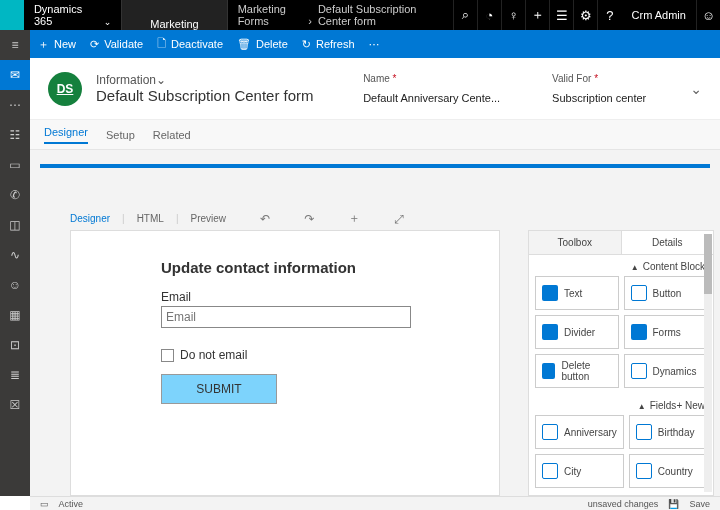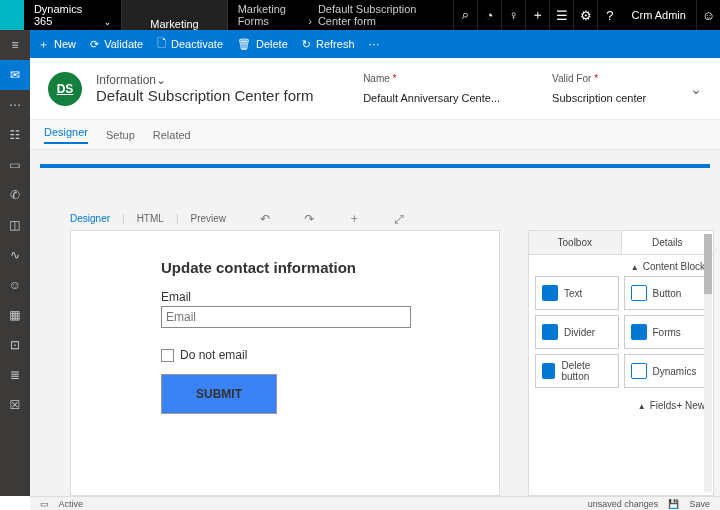--- a/index.html
+++ b/index.html
@@ -48,21 +48,21 @@
 .editortabs .et.sel { color: #0078d4; }
 .editortabs .sep { color: #ccc; }
 .editortabs .eico { margin-left: 22px; color: #777; font-size: 12px; }
 
 .canvas { position: absolute; left: 40px; top: 80px; right: 220px; bottom: 0; background: #fff; border: 1px solid #ddd; padding: 28px 90px 20px 90px; }
 .canvas h2 { font-size: 15px; font-weight: 700; color: #333; margin-bottom: 14px; }
 .canvas .flabel { font-size: 12px; color: #333; margin-bottom: 2px; }
 .canvas input[type=text] { width: 250px; height: 22px; border: 1px solid #888; font-size: 12px; padding: 0 4px; }
 .canvas .chkrow { margin-top: 20px; display: flex; align-items: center; gap: 6px; font-size: 12px; color: #333; }
 .canvas .chkrow .chk { width: 13px; height: 13px; border: 1px solid #888; }
-.canvas .submit { margin-top: 12px; width: 116px; height: 40px; background: #3b82f6; border: 1px solid #999; font-size: 12px; font-weight: 700; color: #333; display: flex; align-items: center; justify-content: center; }
+.canvas .submit { margin-top: 12px; width: 116px; height: 30px; background: #7dd3fc; border: 1px solid #999; font-size: 12px; font-weight: 400; color: #333; display: flex; align-items: center; justify-content: center; }
 
 .toolbox { position: absolute; right: 6px; top: 80px; width: 186px; bottom: 0; background: #fff; border: 1px solid #ddd; font-size: 10px; color: #444; display: flex; flex-direction: column; }
 .toolbox .thead { display: flex; border-bottom: 1px solid #ddd; }
 .toolbox .thead .ttab { flex: 1; text-align: center; padding: 6px 0; }
 .toolbox .thead .ttab.sel { background: #f3f3f3; border-right: 1px solid #ddd; }
 .toolbox .tbody { flex: 1; overflow: hidden; padding: 0 2px; }
 .toolbox .sect { display: flex; align-items: center; justify-content: flex-end; padding: 6px 6px 4px 4px; color: #444; font-size: 10px; }
 .toolbox .sect .tri { font-size: 8px; margin-right: 4px; }
 .toolbox .grid { display: grid; grid-template-columns: 1fr 1fr; gap: 5px; padding: 0 4px 6px 4px; }
 .toolbox .tile { border: 1px solid #ccc; height: 26px; display: flex; align-items: center; padding: 16px 6px; gap: 6px; }
@@ -230,20 +230,38 @@
           </div>
         <div class="tile outl">
             <div class="ticon"></div>
             <span>Dynamics</span>
           </div>
       </div>
       <div class="sect">
         <span><span class="tri">▲</span><span>Fields</span></span>
         <span>+ New</span>
       </div>
+      <div class="grid">
+        <div class="tile outl">
+            <div class="ticon"></div>
+            <span>Anniversary</span>
+          </div>
+        <div class="tile outl">
+            <div class="ticon"></div>
+            <span>Birthday</span>
+          </div>
+        <div class="tile outl">
+            <div class="ticon"></div>
+            <span>City</span>
+          </div>
+        <div class="tile outl">
+            <div class="ticon"></div>
+            <span>Country</span>
+          </div>
+      </div>
     </div>
   </div>
   <div class="tscroll">
       <div class="thumb"></div>
     </div>
 </div>
 
 <div class="status">
   <span>▭</span>
   <span>Active</span>

